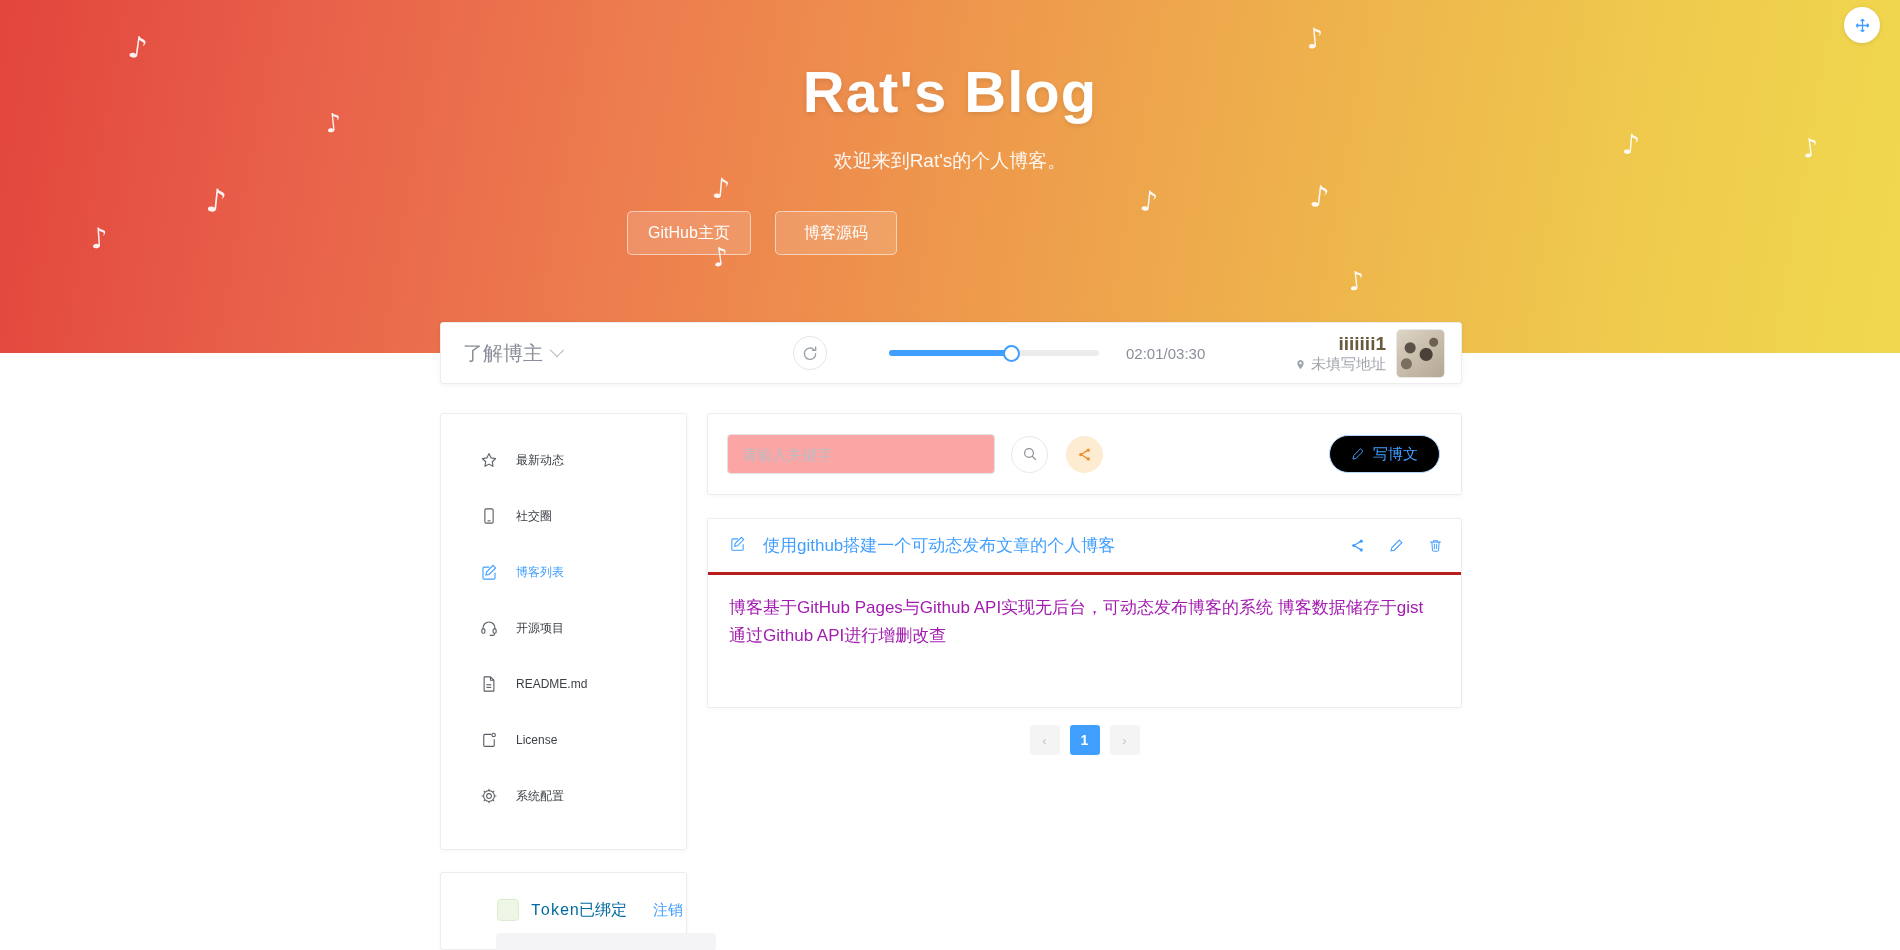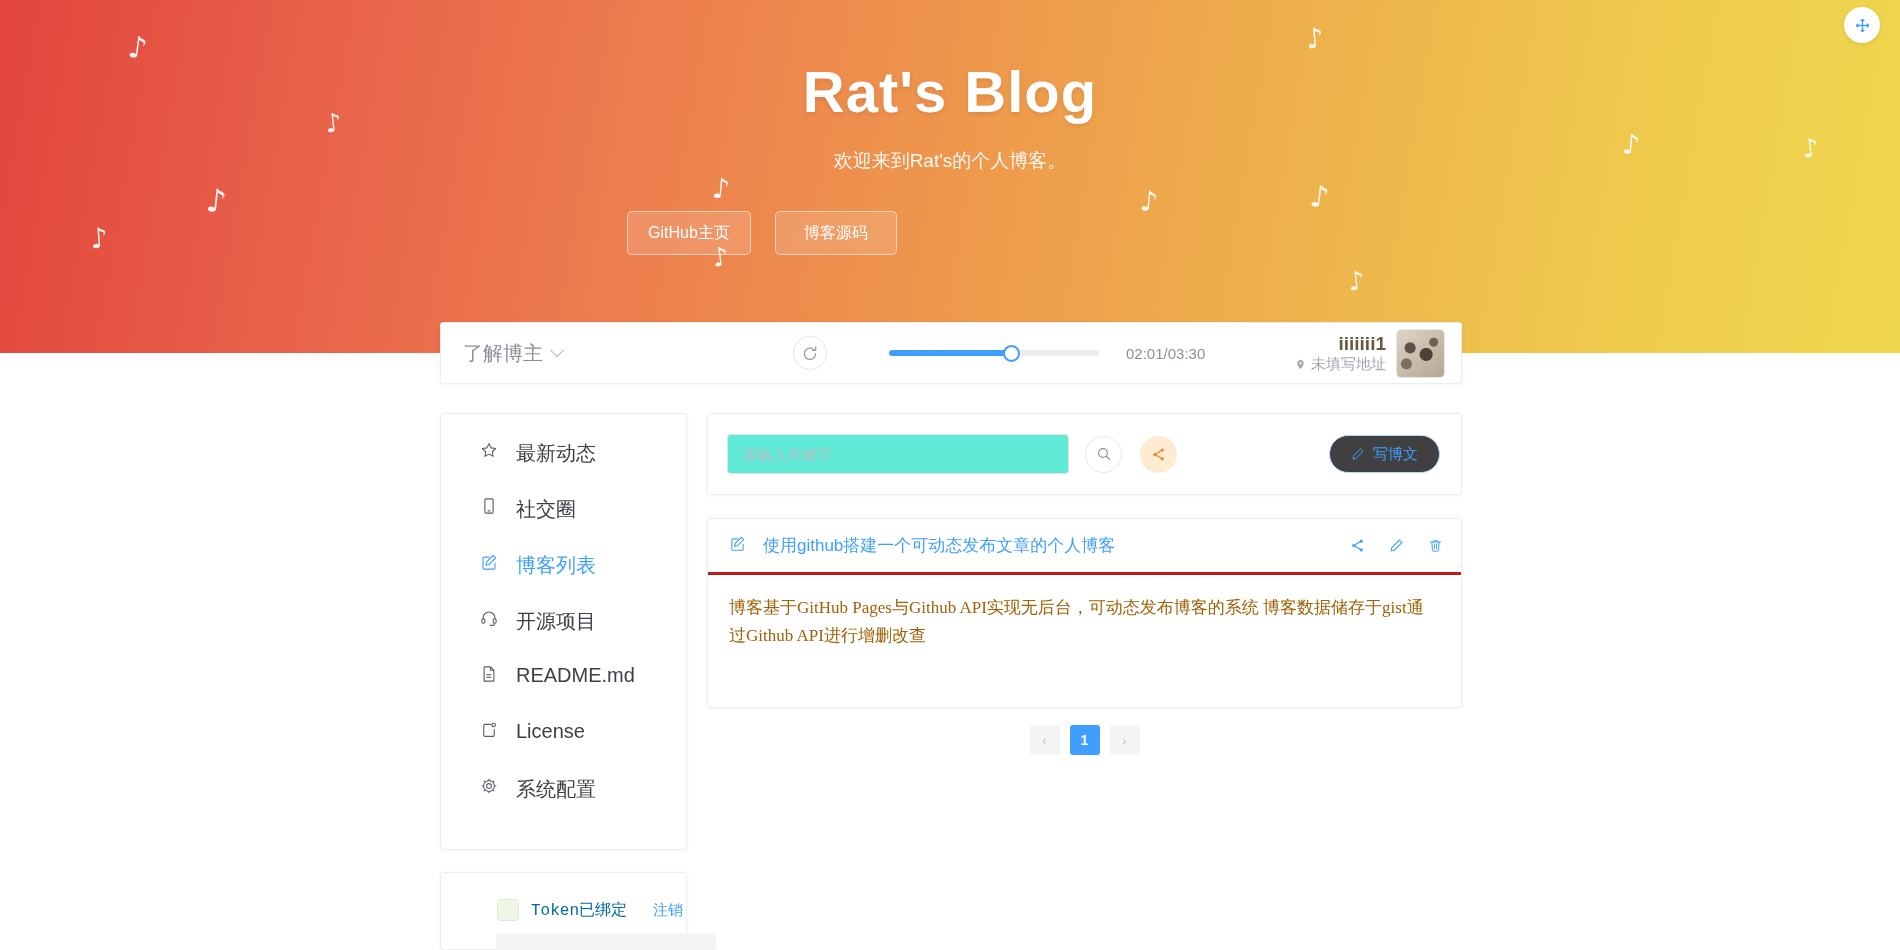--- a/index.html
+++ b/index.html
@@ -122,23 +122,23 @@
 
   
   .sidebar {
     position: absolute; left: 440px; top: 413px;
     width: 247px; height: 437px;
     background: #fff; border: 1px solid #ededf0; border-radius: 3px;
     box-shadow: 0 1px 5px rgba(0,0,0,.04);
     padding-top: 26px;
   }
   .nav-item {
-    display: flex; align-items: flex-start; gap: 18px;
+    display: flex; align-items: center; gap: 18px;
     height: 40px; padding-left: 38px; margin-bottom: 16px;
-    color: #3b3f46; font-size: 20px; cursor: pointer;
+    color: #3b3f46; font-size: 12px; cursor: pointer;
   }
   .nav-item.active { color: #409eff; }
   .nav-ico { width: 19px; height: 19px; display: flex;
     align-items: center; justify-content: center; flex: 0 0 19px; }
 
   .token-card {
     position: absolute; left: 440px; top: 872px;
     width: 247px; height: 78px;
     background: #fff; border: 1px solid #ededf0; border-radius: 3px;
     box-shadow: 0 1px 5px rgba(0,0,0,.04);
@@ -154,60 +154,60 @@
 
   
   .search-card {
     position: absolute; left: 707px; top: 413px;
     width: 755px; height: 82px;
     background: #fff; border: 1px solid #ededf0; border-radius: 3px;
     box-shadow: 0 1px 5px rgba(0,0,0,.04);
     display: flex; align-items: center;
   }
   .search-input {
-    width: 342px; height: 40px; margin-left: 19px;
+    width: 268px; height: 40px; margin-left: 19px;
     border: 1px solid #e0e2e6; border-radius: 4px;
     padding: 0 14px; font-size: 15px; color: #3b3f46;
-    outline: none; background: #5eead4;
+    outline: none; background: #fca5a5;
     font-family: "Liberation Sans", sans-serif;
   }
   .search-input::placeholder { color: #b9bcc2; }
   .icon-circle {
     width: 37px; height: 37px; border-radius: 50%;
     display: flex; align-items: center; justify-content: center;
     cursor: pointer;
   }
   .ic-search { border: 1px solid #e6e8eb; background: #fff; margin-left: 16px; }
   .ic-share { background: #fdebd2; margin-left: 18px; }
   .write-btn {
     position: absolute; right: 21px;
     display: flex; align-items: center; gap: 8px;
     height: 38px; padding: 15px 21px;
-    background: #404040; border: 1px solid #b3d8ff;
+    background: #000000; border: 1px solid #b3d8ff;
     border-radius: 19px; color: #409eff; font-size: 15px;
     cursor: pointer;
   }
 
   .post-card {
     position: absolute; left: 707px; top: 518px;
     width: 755px; height: 190px;
     background: #fff; border: 1px solid #ededf0; border-radius: 3px;
     box-shadow: 0 1px 5px rgba(0,0,0,.04);
   }
   .post-head {
     height: 56px; display: flex; align-items: center;
     border-bottom: 3px solid #b91c1c; padding: 0 18px 0 21px;
   }
   .post-title { display: flex; align-items: center; gap: 17px;
     color: #409eff; font-size: 17px; cursor: pointer; }
   .post-actions { margin-left: auto; display: flex; align-items: center; gap: 24px; }
   .post-action { cursor: pointer; display: flex; }
   .post-body { padding: 19px 24px 0 21px; }
   .post-meta { font-size: 14px; color: #9a9ea6; margin-bottom: 14px; }
-  .post-text { font-size: 17px; color: #a16207; line-height: 1.62; font-family: Liberation Serif, serif; }
+  .post-text { font-size: 17px; color: #a21caf; line-height: 1.62; }
 
   .pagination {
     position: absolute; left: 707px; top: 725px; width: 755px;
     display: flex; justify-content: center; align-items: center; gap: 10px;
   }
   .pg {
     min-width: 30px; height: 30px; padding: 0 8px;
     display: flex; align-items: center; justify-content: center;
     background: #f4f4f5; border-radius: 3px;
     font-size: 14px; color: #c0c4cc; cursor: pointer;

